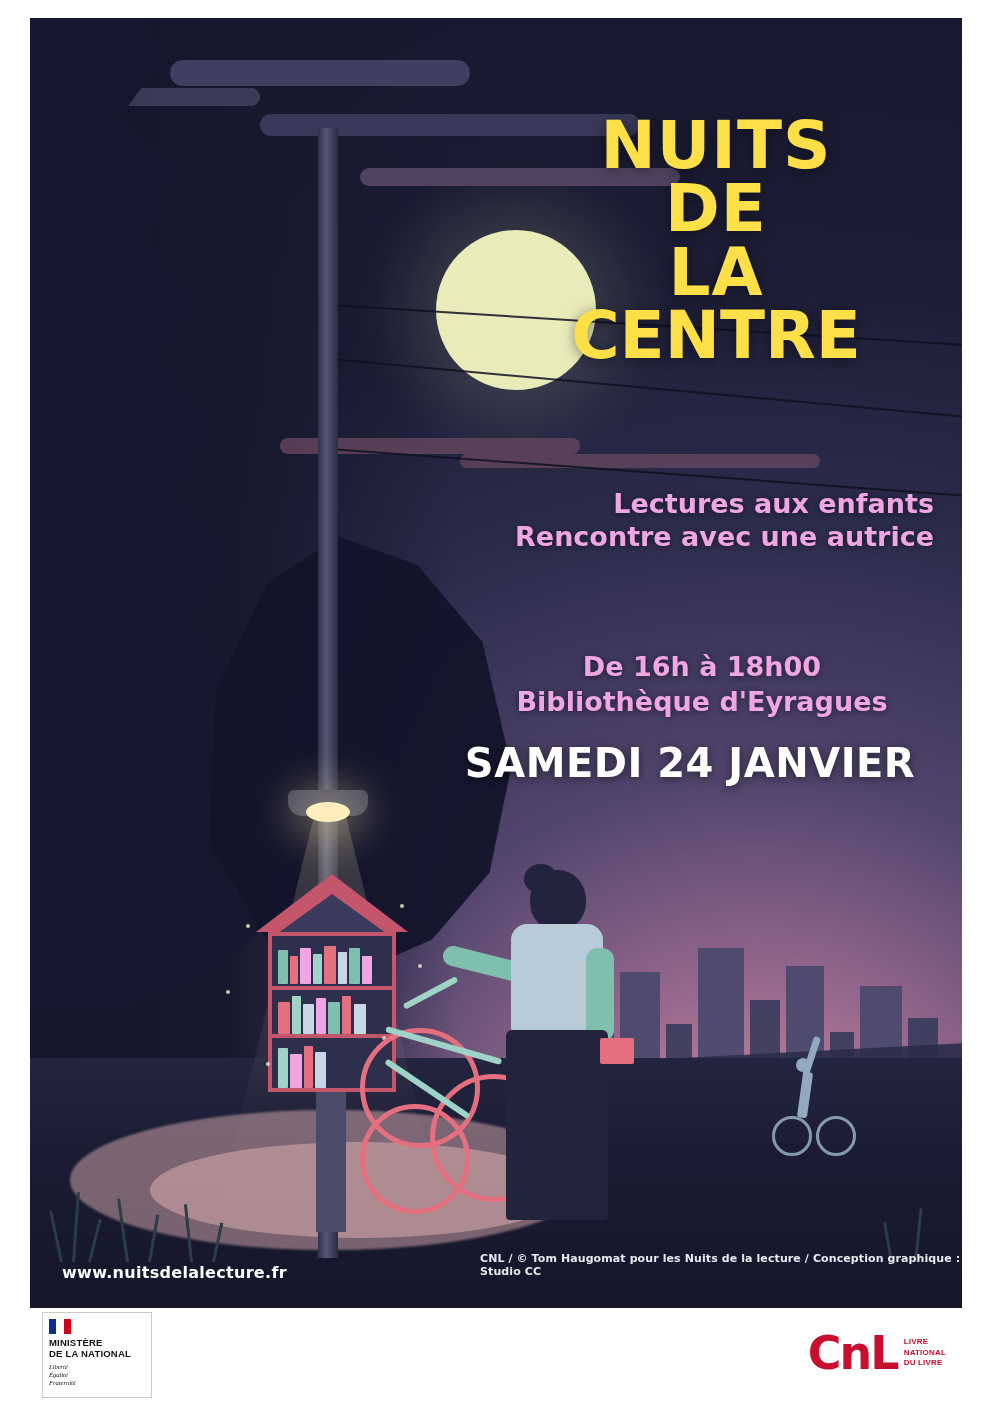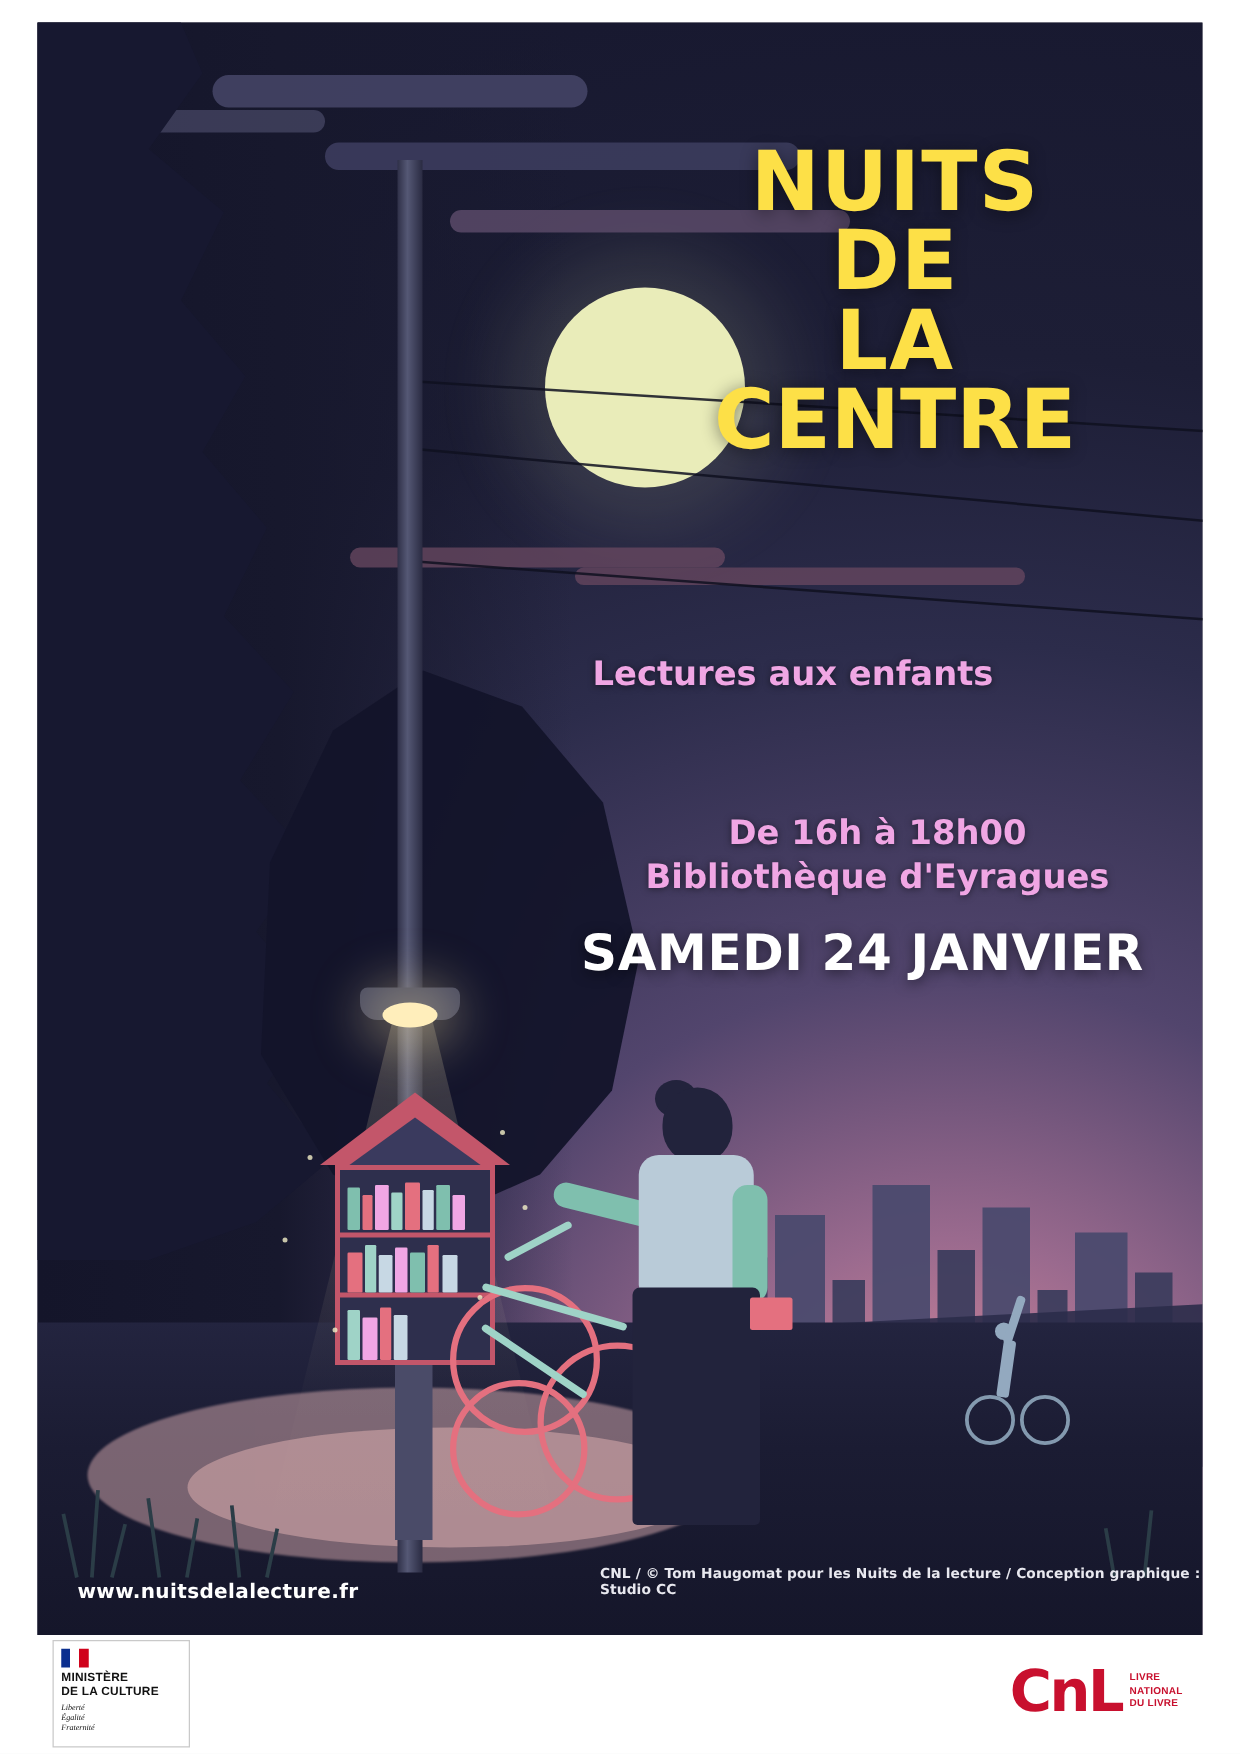--- a/index.html
+++ b/index.html
@@ -379,28 +379,27 @@
     text-shadow: 0 2px 14px rgba(0,0,0,.45);
   }
   .title-line { font-size: 66px; display: block; }
   .title-line.lecture { font-size: 66px; letter-spacing: 0px; }
 
   .subtitle {
     position: absolute;
     right: 28px;
     top: 470px;
     width: 460px;
-    text-align: left;
+    text-align: right;
     color: #f0a6e4;
     font-family: "DejaVu Sans", sans-serif;
     font-weight: bold;
     font-size: 27px;
     line-height: 1.22;
     text-shadow: 0 1px 6px rgba(0,0,0,.5);
-    margin-top: 36px;
   }
   .subtitle span { display: block; }
 
   .infos {
     position: absolute;
     right: 40px;
     top: 632px;
     width: 440px;
     text-align: center;
     color: #f0a6e4;
@@ -647,40 +646,41 @@
 
     <div class="title-block">
       <span class="title-line">NUITS</span>
       <span class="title-line">DE</span>
       <span class="title-line">LA</span>
       <span class="title-line lecture">CENTRE</span>
     </div>
 
     <div class="subtitle">
       <span>Lectures  aux  enfants</span>
+      <span>Rencontre avec une autrice</span>
     </div>
 
     <div class="infos">
       <span>De 16h à 18h00</span>
       <span>Bibliothèque d'Eyragues</span>
     </div>
 
     <div class="date-line">SAMEDI 24 JANVIER</div>
 
     <div class="website">www.nuitsdelalecture.fr</div>
     <div class="credits">CNL / © Tom Haugomat pour les Nuits de la lecture / Conception graphique : Studio CC</div>
   </div>
 
   <div class="footer">
 
     <div class="ministry">
       <div class="flag"></div>
       <div class="ministry-name">
         <div>MINISTÈRE</div>
-        <div>DE LA CULTURE</div>
+        <div>DE LA NATIONAL</div>
       </div>
       <div class="devise">
         <div>Liberté</div>
         <div>Égalité</div>
         <div>Fraternité</div>
       </div>
     </div>
 
 
     <div class="cnl">

